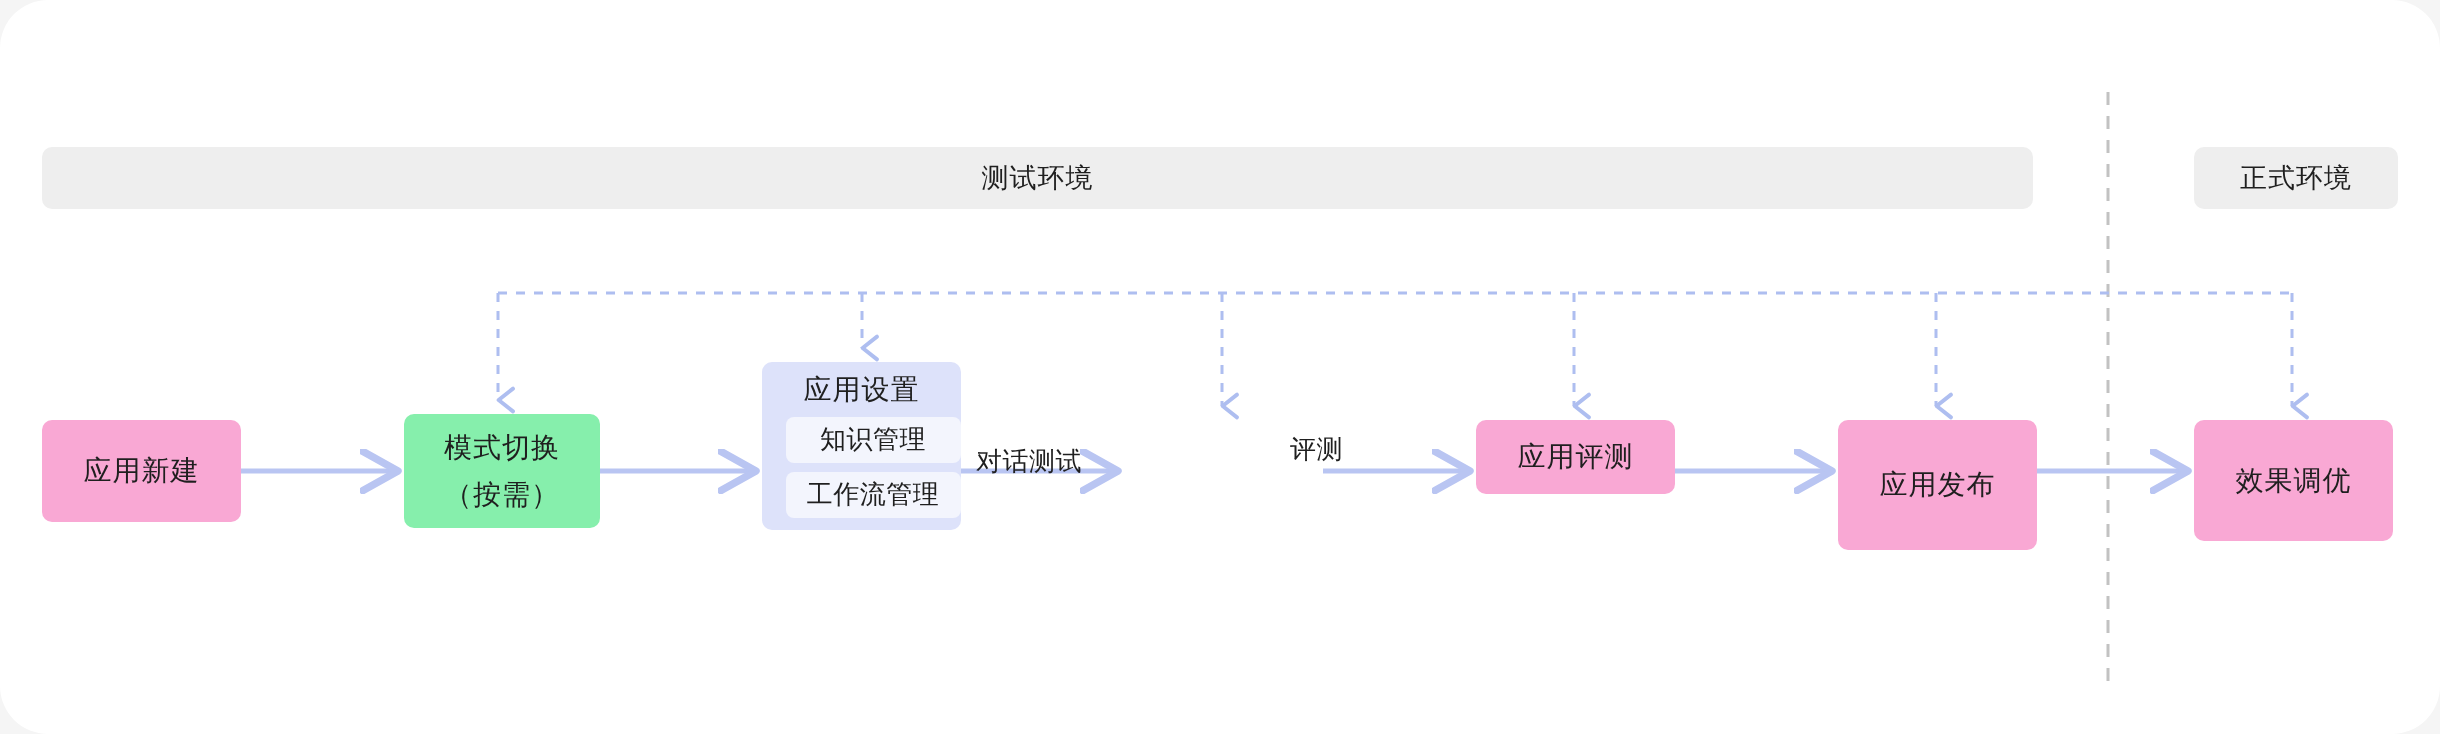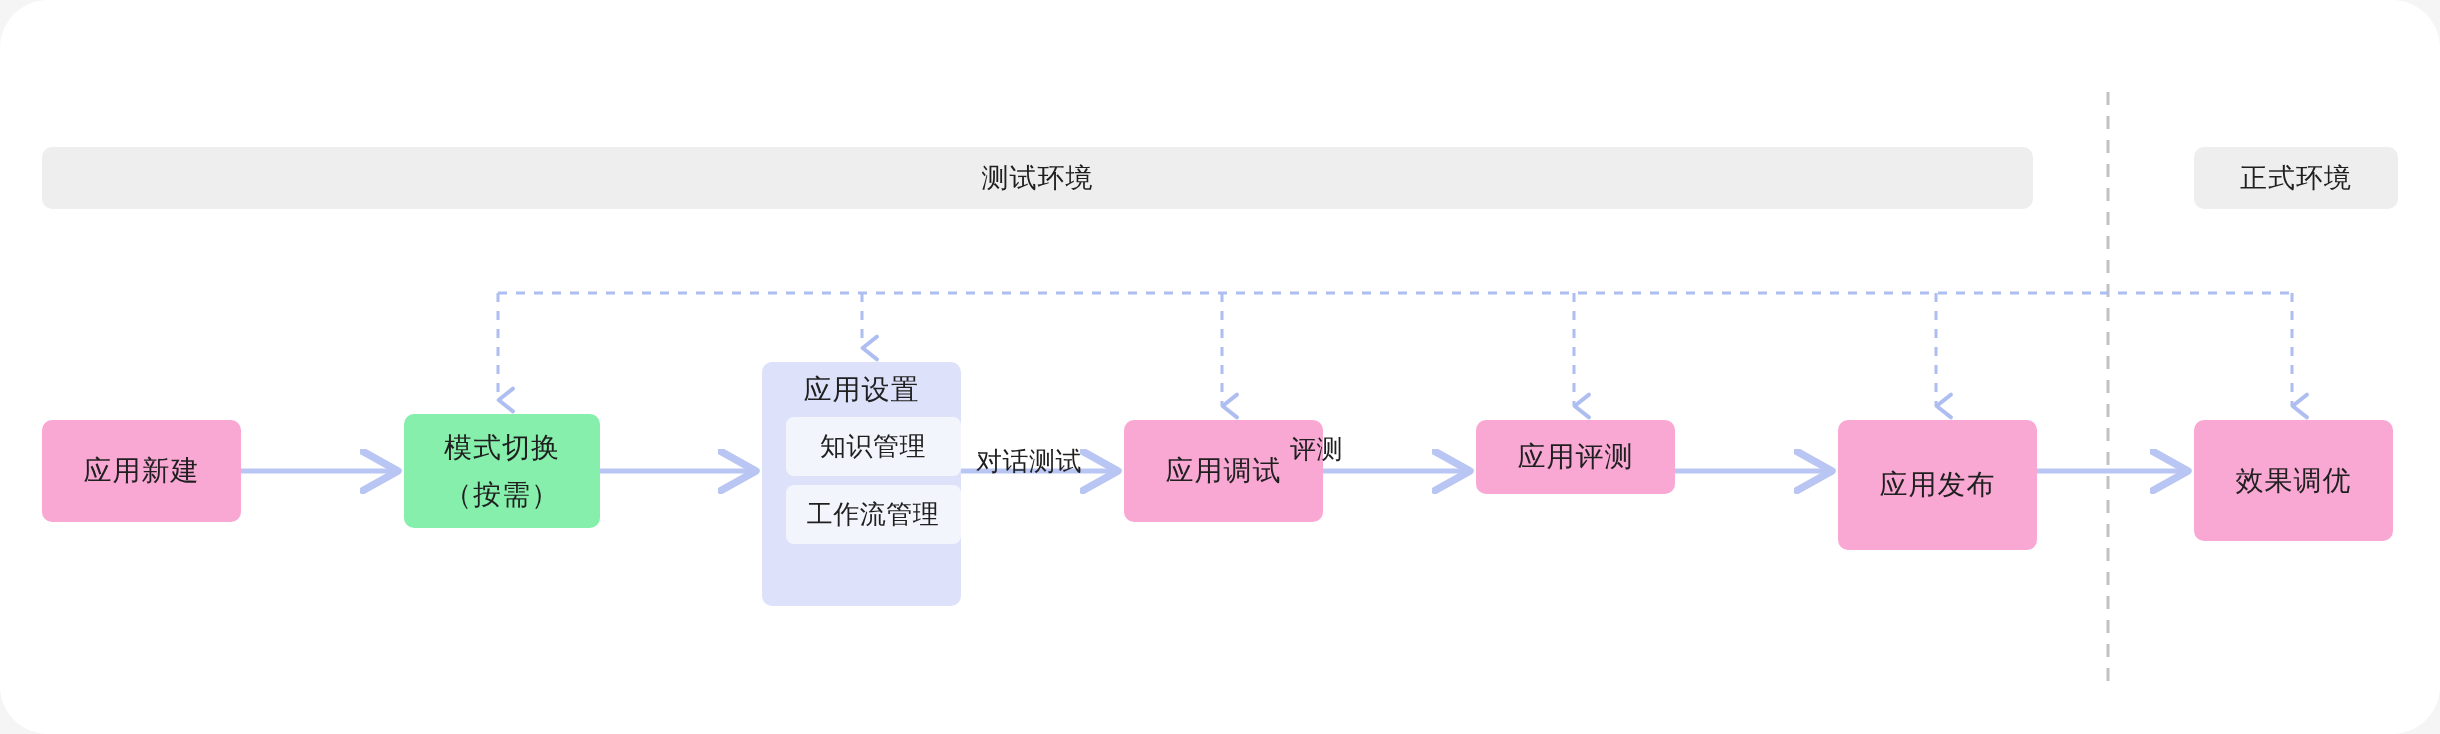--- a/index.html
+++ b/index.html
@@ -70,21 +70,21 @@
   #node-mode     { left: 404px;  top: 414px; width: 196px; height: 114px; }
   #node-debug    { left: 1124px; top: 420px; width: 199px; height: 102px; }
   #node-eval     { left: 1476px; top: 420px; width: 199px; height: 74px; }
   #node-publish  { left: 1838px; top: 420px; width: 199px; height: 130px; }
   #node-tune     { left: 2194px; top: 420px; width: 199px; height: 121px; }
 
   
   #node-settings {
     position: absolute;
     left: 762px; top: 362px;
-    width: 199px; height: 244px;
+    width: 199px; height: 168px;
     background: #dde2fa;
     border-radius: 10px;
     padding: 8px 12px 12px 12px;
     display: flex;
     flex-direction: column;
     align-items: center;
   }
   #node-settings .group-title {
     font-size: 28px;
     color: #1f1f1f;
@@ -179,23 +179,20 @@
   <div id="node-settings">
     <div class="group-title">应用设置</div>
     <div class="subnode">
       <span>知识管理</span>
     </div>
     <div class="subnode">
       <span>工作流管理</span>
     </div>
   </div>
 
-  <div id="node-debug" class="node">
-    <span>应用调试</span>
-  </div>
 
   <div id="node-eval" class="node">
     <span>应用评测</span>
   </div>
 
   <div id="node-publish" class="node">
     <span>应用发布</span>
   </div>
 
   <div id="node-tune" class="node">

